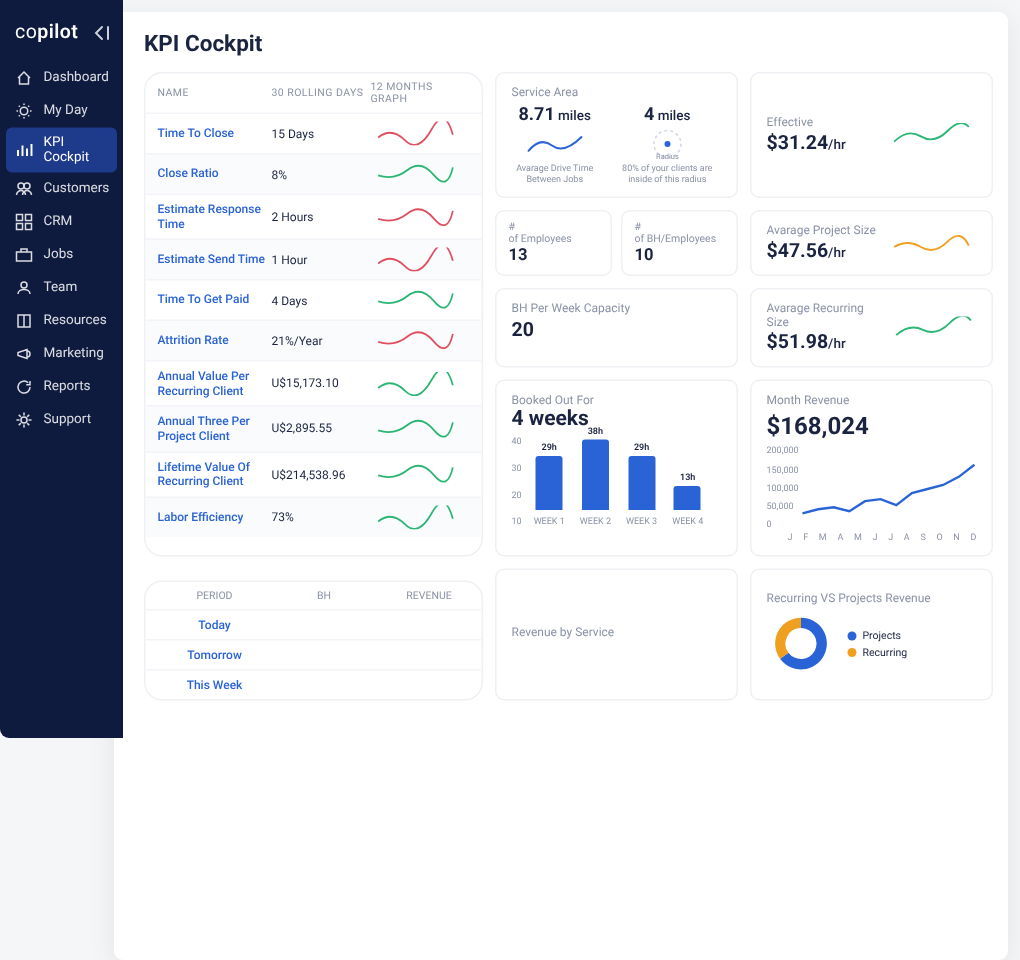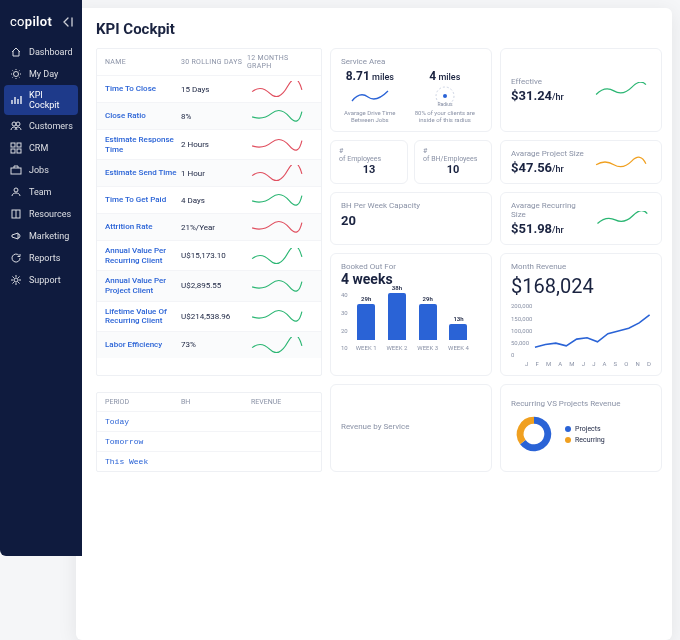--- a/index.html
+++ b/index.html
@@ -1,72 +1,72 @@
 <!DOCTYPE html>
 <html><head>
 <meta charset="utf-8">
 <style>
 * { box-sizing: border-box; margin: 0; padding: 0; }
 body { font-family: -apple-system, BlinkMacSystemFont, "Segoe UI", Roboto, sans-serif; background: #f5f6f8; font-size: 10px; color: #1a2340; }
 .app { display: flex; width: 680px; height: 640px; position: relative; }
-.sidebar { width: 82px; background: #0f1b3e; color: #fff; padding: 10px 0; display: flex; flex-direction: column; border-radius: 0 0 0 6px; height: 556px; position: relative; z-index: 5; }
+.sidebar { width: 82px; background: #0f1b3e; color: #fff; padding: 10px 0; display: flex; flex-direction: column; border-radius: 0 0 0 6px; height: 492px; position: relative; z-index: 5; }
 .logo-row { display: flex; align-items: center; justify-content: space-between; padding: 4px 8px 12px 10px; }
 .logo { font-size: 13px; font-weight: 400; letter-spacing: .3px; }
 .logo b { font-weight: 600; }
 .collapse { width: 14px; height: 14px; display: flex; align-items: center; justify-content: center; opacity: .8; }
 .nav { display: flex; flex-direction: column; }
 .nav-item { display: flex; align-items: center; gap: 7px; padding: 5px 10px; font-size: 9px; cursor: pointer; opacity: .85; }
 .nav-item.active { background: #1e3a8a; opacity: 1; border-radius: 4px; margin: 0 4px; padding: 5px 6px; }
 .nav-item .ico { width: 12px; height: 12px; display: flex; align-items: center; justify-content: center; flex-shrink: 0; }
 .main { flex: 1; background: #fff; border-radius: 6px; margin: 8px 8px 0 -6px; padding: 12px 14px 4px 20px; position: relative; z-index: 4; overflow: hidden; box-shadow: 0 4px 20px rgba(0,0,0,.08); }
 h1.page-title { font-size: 15px; font-weight: 700; margin-bottom: 10px; color: #1a2340; }
 .grid { display: grid; grid-template-columns: 226px 162px 162px; gap: 8px; }
 .card { background: #fff; border: 1px solid #eef0f4; border-radius: 6px; padding: 8px 10px; }
-.kpi-table { border: 1px solid #eef0f4; border-radius: 2px; overflow: hidden; }
+.kpi-table { border: 1px solid #eef0f4; border-radius: 12px; overflow: hidden; }
 .kpi-head, .kpi-row { display: grid; grid-template-columns: 76px 66px 68px; align-items: center; padding: 5px 8px; font-size: 8px; }
 .kpi-head { color: #8a92a6; text-transform: uppercase; letter-spacing: .3px; font-size: 7px; }
 .kpi-row { border-top: 1px solid #f3f4f7; }
 .kpi-row.alt { background: #fafbfc; }
 .kpi-name { color: #2a63d6; font-weight: 500; font-size: 8px; line-height: 1.2; }
 .kpi-val { color: #1a2340; font-size: 8px; }
 .spark { width: 60px; height: 16px; }
 .card-title { font-size: 8px; color: #8a92a6; margin-bottom: 3px; }
 .bignum { font-size: 13px; font-weight: 700; color: #1a2340; }
 .service-area { display: flex; gap: 10px; justify-content: space-around; }
 .sa-col { text-align: center; }
 .sa-val { font-size: 12px; font-weight: 700; }
 .sa-unit { font-size: 9px; font-weight: 500; }
 .sa-sub { font-size: 6px; color: #8a92a6; text-align: center; line-height: 1.2; margin-top: 2px; }
 .sa-vis { height: 20px; margin: 3px 0; display: flex; align-items: center; justify-content: center; }
 .twocol { display: grid; grid-template-columns: 1fr 1fr; gap: 6px; }
 .mini-card { border: 1px solid #eef0f4; border-radius: 6px; padding: 6px 8px; }
 .mini-label { font-size: 7px; color: #8a92a6; }
-.mini-val { font-size: 11px; font-weight: 700; text-align: center; }
+.mini-val { font-size: 11px; font-weight: 700; }
 .metric-card { display: flex; align-items: center; justify-content: space-between; gap: 6px; }
 .metric-left .lbl { font-size: 8px; color: #8a92a6; margin-bottom: 2px; }
 .metric-left .val { font-size: 13px; font-weight: 700; }
 .metric-left .val .unit { font-size: 9px; font-weight: 500; }
 .booked-card .lbl { font-size: 8px; color: #8a92a6; }
 .booked-card .val { font-size: 14px; font-weight: 700; margin-bottom: 4px; }
 .bar-chart { display: flex; align-items: flex-end; gap: 10px; height: 60px; padding: 0 4px; }
 .bar-col { display: flex; flex-direction: column; align-items: center; gap: 2px; }
 .bar { width: 18px; background: #2a63d6; border-radius: 2px 2px 0 0; }
 .bar-lbl { font-size: 6px; color: #1a2340; font-weight: 600; }
 .bar-x { font-size: 6px; color: #8a92a6; margin-top: 2px; }
 .axis-y { font-size: 6px; color: #8a92a6; display: flex; flex-direction: column; justify-content: space-between; height: 60px; margin-right: 4px; text-align: right; }
 .chart-wrap { display: flex; }
-.month-rev .val { font-size: 20px; font-weight: 400; }
+.month-rev .val { font-size: 16px; font-weight: 700; }
 .linechart { width: 100%; height: 56px; }
 .y-ticks { display: flex; flex-direction: column; justify-content: space-between; font-size: 6px; color: #8a92a6; height: 56px; }
 .x-ticks { display: flex; justify-content: space-between; font-size: 6px; color: #8a92a6; padding: 2px 0 0 14px; }
 .period-table { margin-top: 8px; }
-.period-head, .period-row { display: grid; grid-template-columns: 76px 70px 70px; padding: 5px 8px; font-size: 8px; }
+.period-head, .period-row { display: grid; grid-template-columns: 76px 70px 70px; padding: 5px 8px; font-size: 8px; text-align: center; }
 .period-head { color: #8a92a6; text-transform: uppercase; font-size: 7px; }
 .period-row { border-top: 1px solid #f3f4f7; }
-.period-name { color: #2a63d6; font-weight: 500; font-family: Liberation Mono, monospace; }
+.period-name { color: #2a63d6; font-weight: 500; }
 .donut-card { display: flex; align-items: center; gap: 8px; }
 .donut { width: 46px; height: 46px; }
 .legend { display: flex; flex-direction: column; gap: 3px; font-size: 7px; }
 .leg-item { display: flex; align-items: center; gap: 4px; }
 .dot { width: 6px; height: 6px; border-radius: 50%; }
 .banner { position: absolute; bottom: 6px; left: 96px; right: 14px; border: 1px solid #f0d79a; background: #fffdf5; border-radius: 6px; padding: 6px 10px; font-size: 8px; display: flex; align-items: center; gap: 6px; color: #5a5230; }
 .banner .bold { font-weight: 600; }
 .banner-btn { border: 1px solid #2a63d6; color: #2a63d6; border-radius: 10px; padding: 2px 8px; font-size: 8px; background: #fff; margin-left: 4px; cursor: pointer; }
 .banner-x { margin-left: auto; color: #8a92a6; cursor: pointer; }
 </style>
@@ -239,21 +239,21 @@
             </svg>
           </div>
           <div class="kpi-row">
             <div class="kpi-name">Annual Value Per Recurring Client</div>
             <div class="kpi-val">U$15,173.10</div>
             <svg class="spark" viewBox="0 0 60 18">
               <path d="M2 12 Q12 4 22 14 T42 6 T58 10" stroke="#2bb673" stroke-width="1.3" fill="none"></path>
             </svg>
           </div>
           <div class="kpi-row alt">
-            <div class="kpi-name">Annual Value Per Project Client</div>
+            <div class="kpi-name">Annual Three Per Project Client</div>
             <div class="kpi-val">U$2,895.55</div>
             <svg class="spark" viewBox="0 0 60 18">
               <path d="M2 10 Q14 14 24 6 T44 10 T58 4" stroke="#2bb673" stroke-width="1.3" fill="none"></path>
             </svg>
           </div>
           <div class="kpi-row">
             <div class="kpi-name">Lifetime Value Of Recurring Client</div>
             <div class="kpi-val">U$214,538.96</div>
             <svg class="spark" viewBox="0 0 60 18">
               <path d="M2 10 Q14 14 24 6 T44 10 T58 4" stroke="#2bb673" stroke-width="1.3" fill="none"></path>

